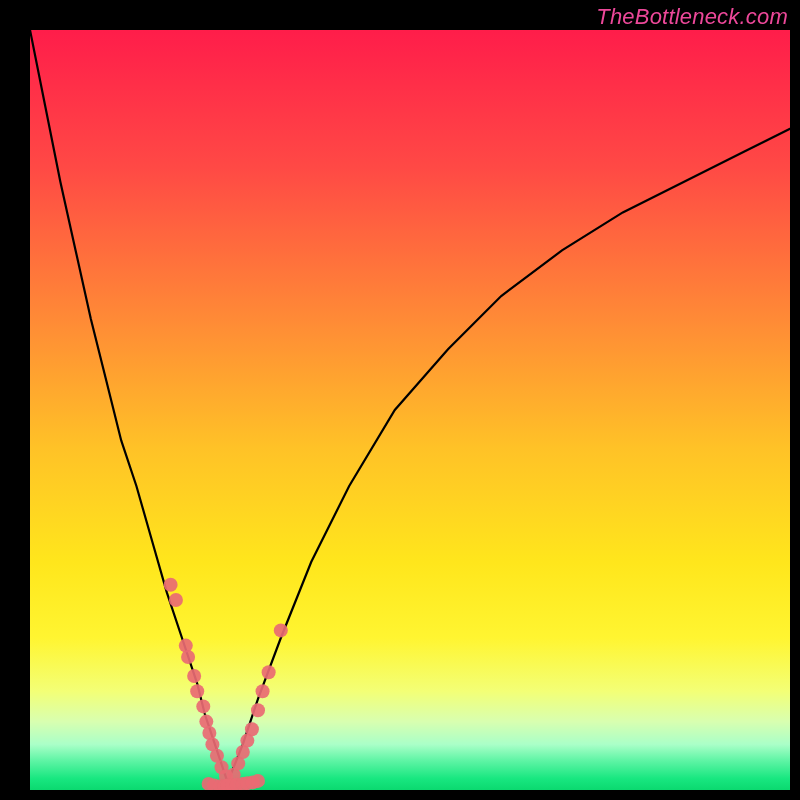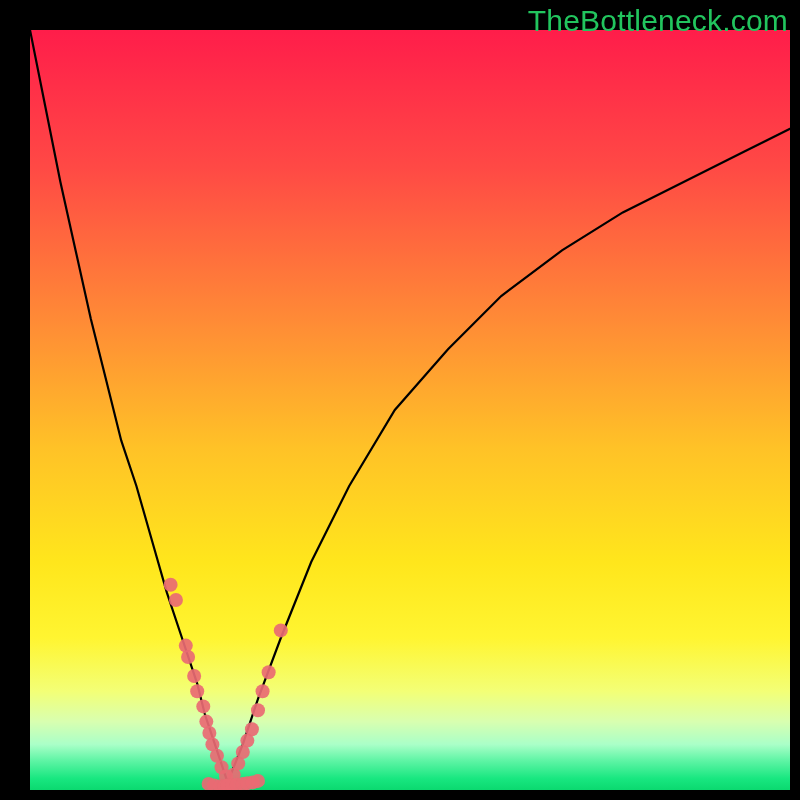--- a/index.html
+++ b/index.html
@@ -30,24 +30,25 @@
     left: 0;
     top: 0;
     width: 100%;
     height: 100%;
   }
   .watermark {
     position: absolute;
     top: 4px;
     right: 12px;
     font-family: Arial, Helvetica, sans-serif;
-    font-size: 30px;
+    font-size: 22px;
     font-weight: 500;
-    color: #22c55e;
+    color: #ec4899;
     letter-spacing: 0.2px;
+    font-style: italic;
   }
   svg.curves {
     position: absolute;
     left: 0;
     top: 0;
     width: 100%;
     height: 100%;
   }
 </style>
 </head>

